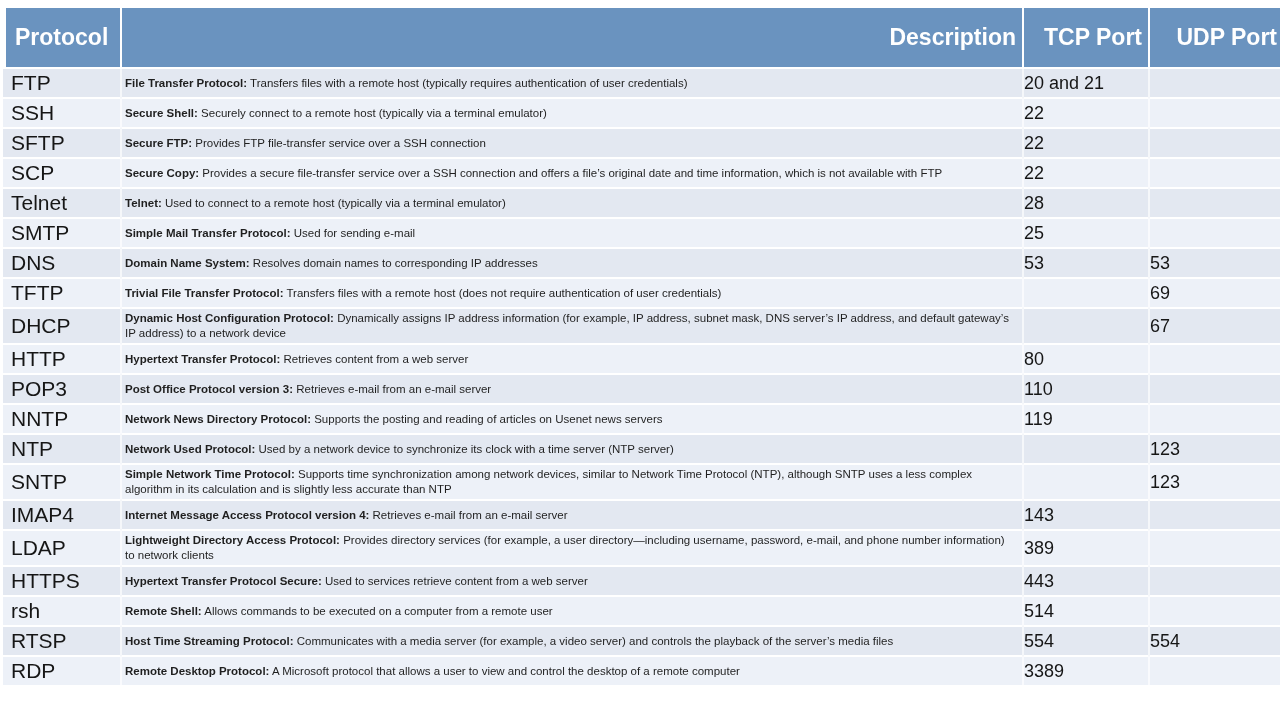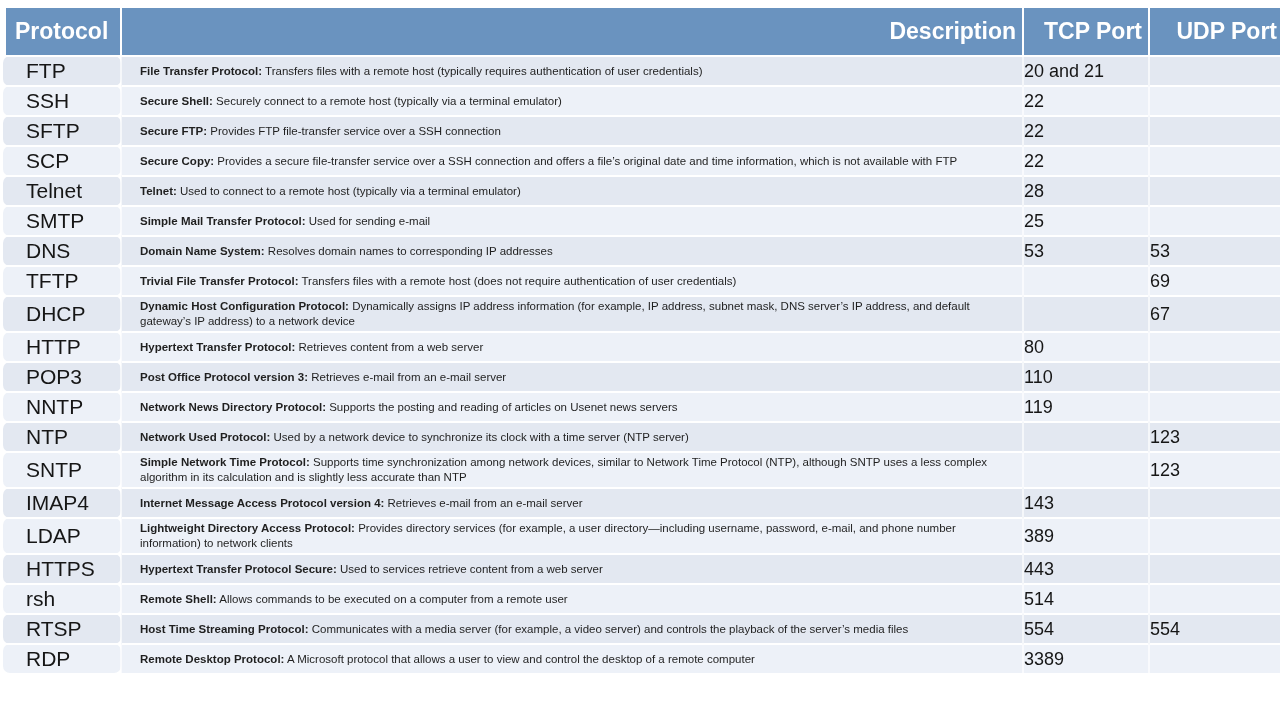--- a/index.html
+++ b/index.html
@@ -24,21 +24,21 @@
     width:1280px;
     border-collapse:collapse;
     table-layout:fixed;
   }
   
   thead th{
     background:var(--header-bg);
     color:var(--header-text);
     font-size:23px;
     font-weight:bold;
-    height:48px;
+    height:60px;
     vertical-align:middle;
     border-left:2px solid var(--divider);
     padding:0 6px;
     margin-top:31px;
   }
   thead th.col-protocol{
     text-align:left;
     padding-left:9px;
     border-left:6px solid var(--divider);
   }
@@ -50,29 +50,28 @@
     height:29px;
     padding:2px 4px;
   }
   tbody tr.odd td{background:var(--row-odd);}
   tbody tr.even td{background:var(--row-even);}
   td.cell-desc, td.cell-tcp, td.cell-udp{
     border-left:2px solid rgba(255,255,255,0.65);
   }
   td.cell-protocol{
     font-size:21px;
-    padding-left:23px;
+    padding-left:8px;
     white-space:nowrap;
     color:#161616;
-    border-radius:7px;
   }
   td.cell-desc{
     font-size:11.5px;
     line-height:15px;
-    padding-left:18px;
+    padding-left:3px;
     padding-right:6px;
     color:#1f1f1f;
   }
   td.cell-desc b{font-weight:bold;}
   td.cell-tcp, td.cell-udp{
     font-size:18px;
     padding-left:0;
     white-space:nowrap;
     color:#161616;
   }

